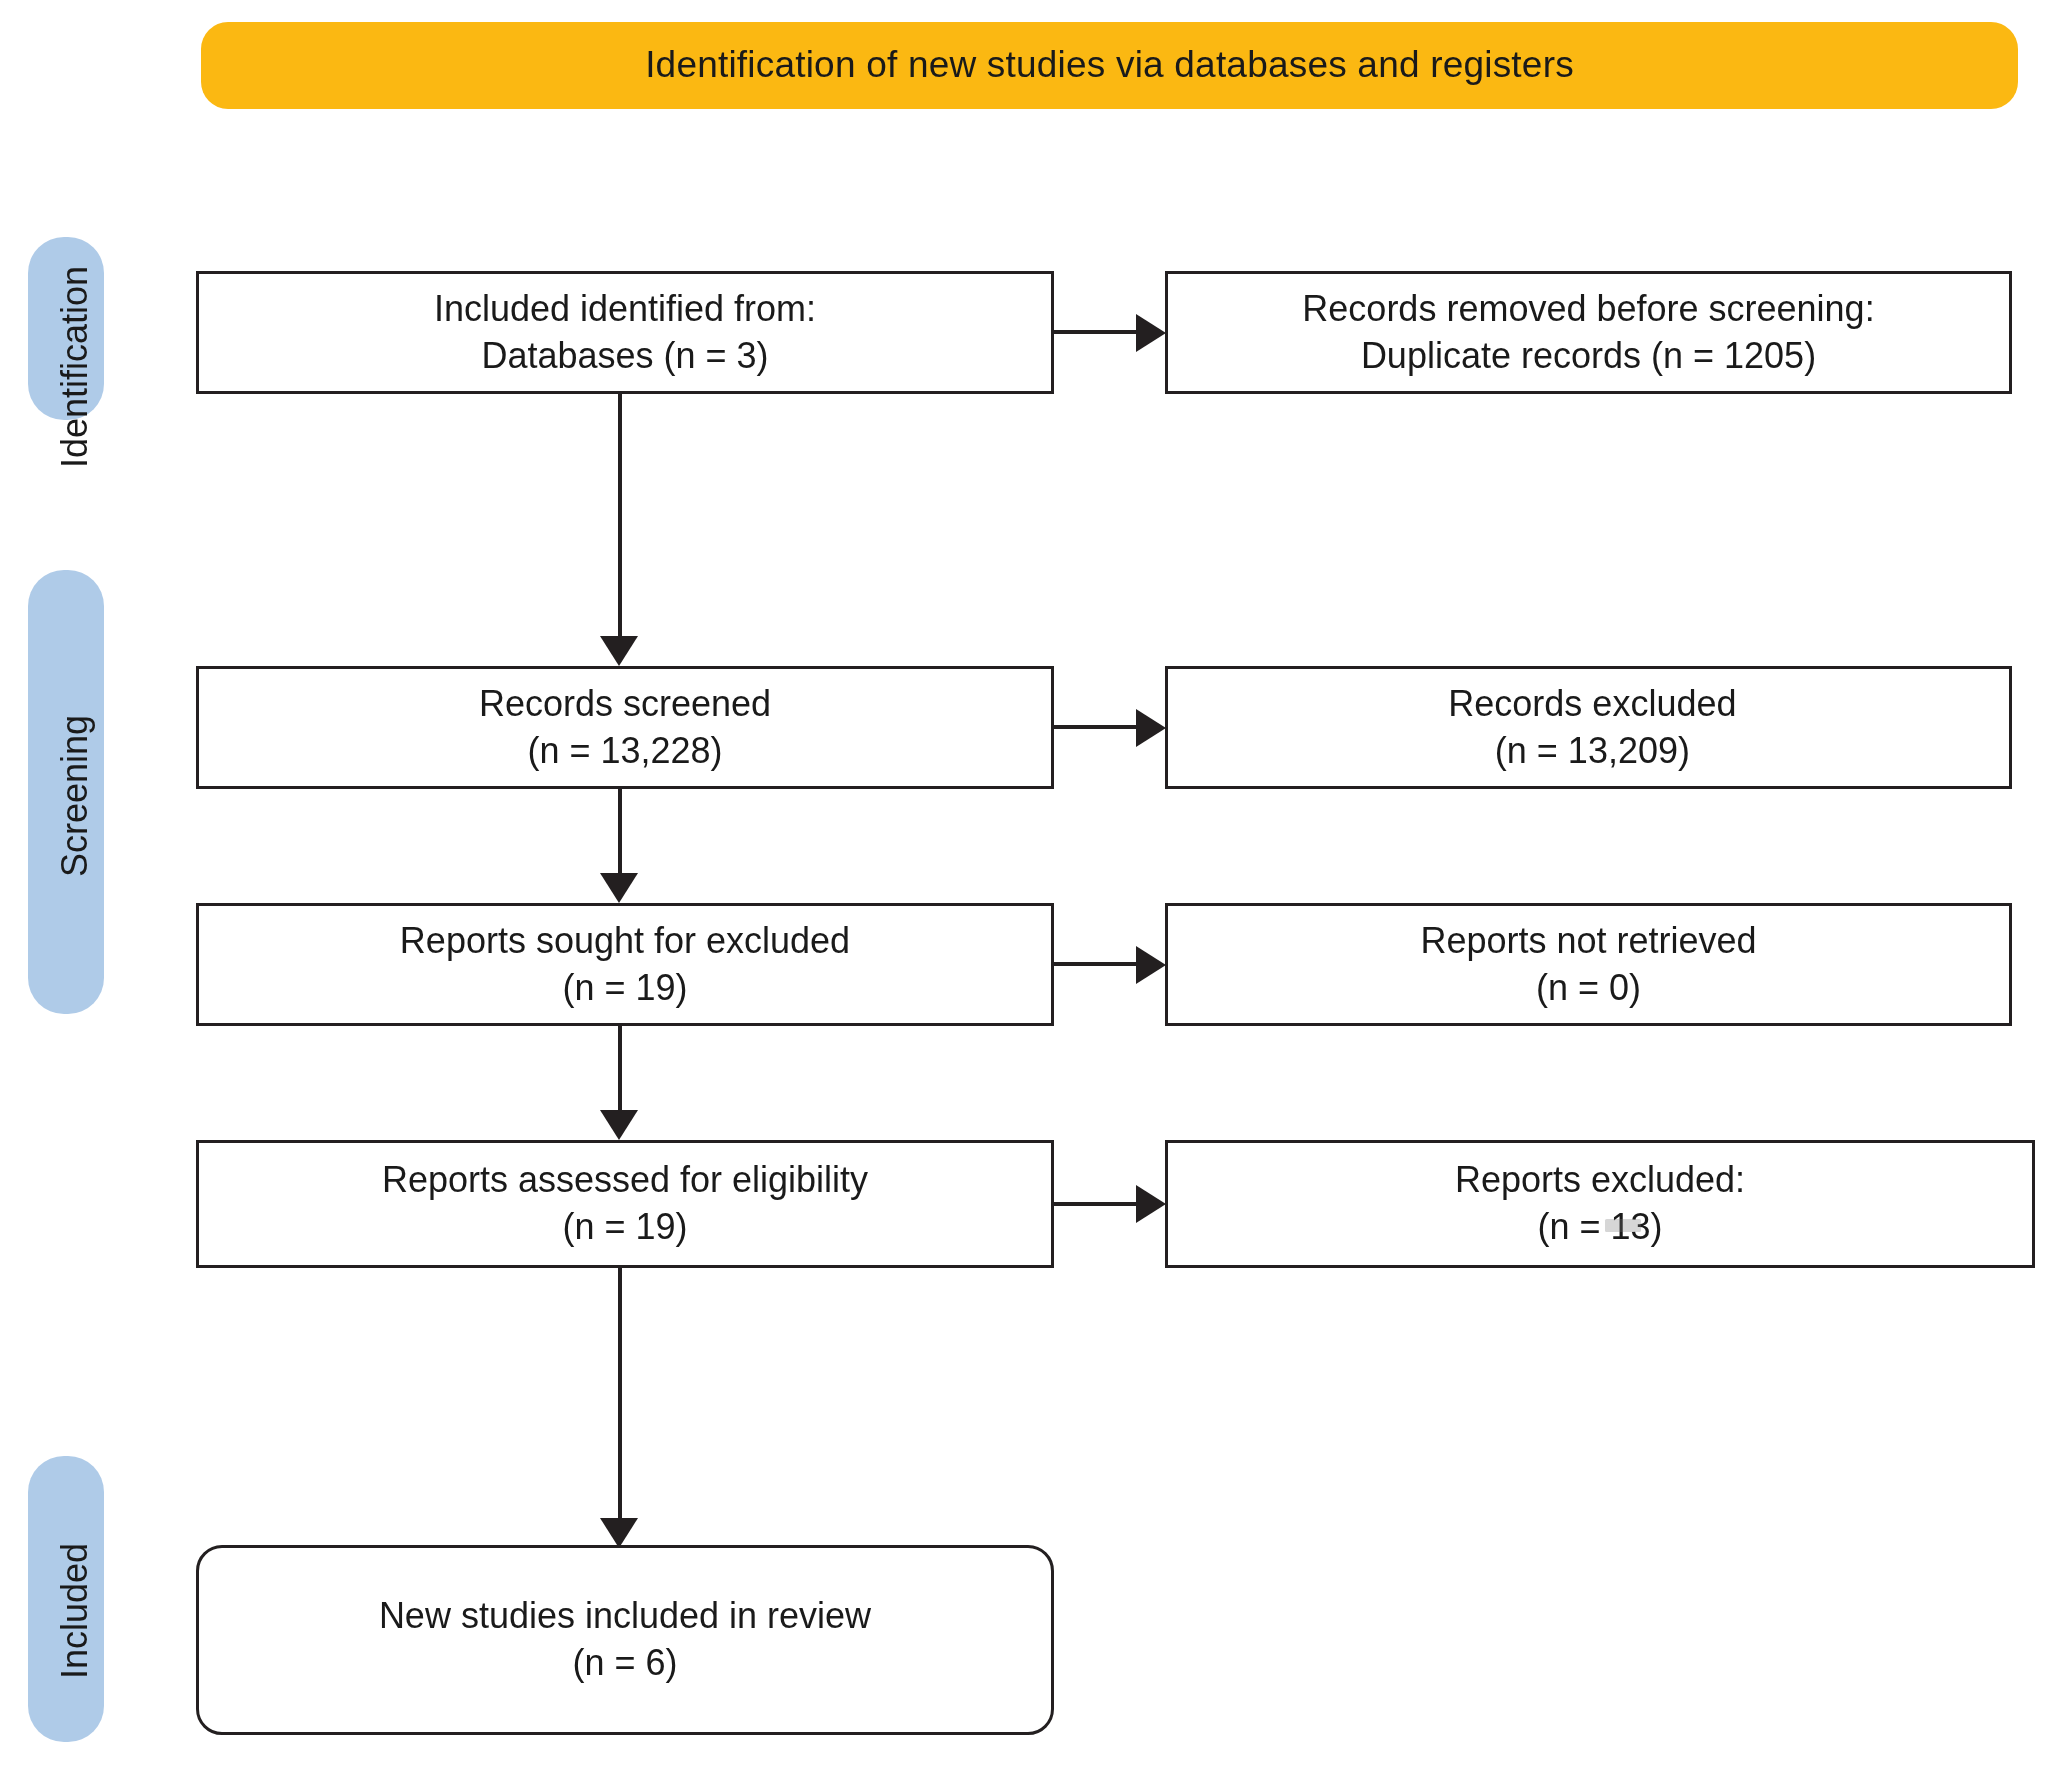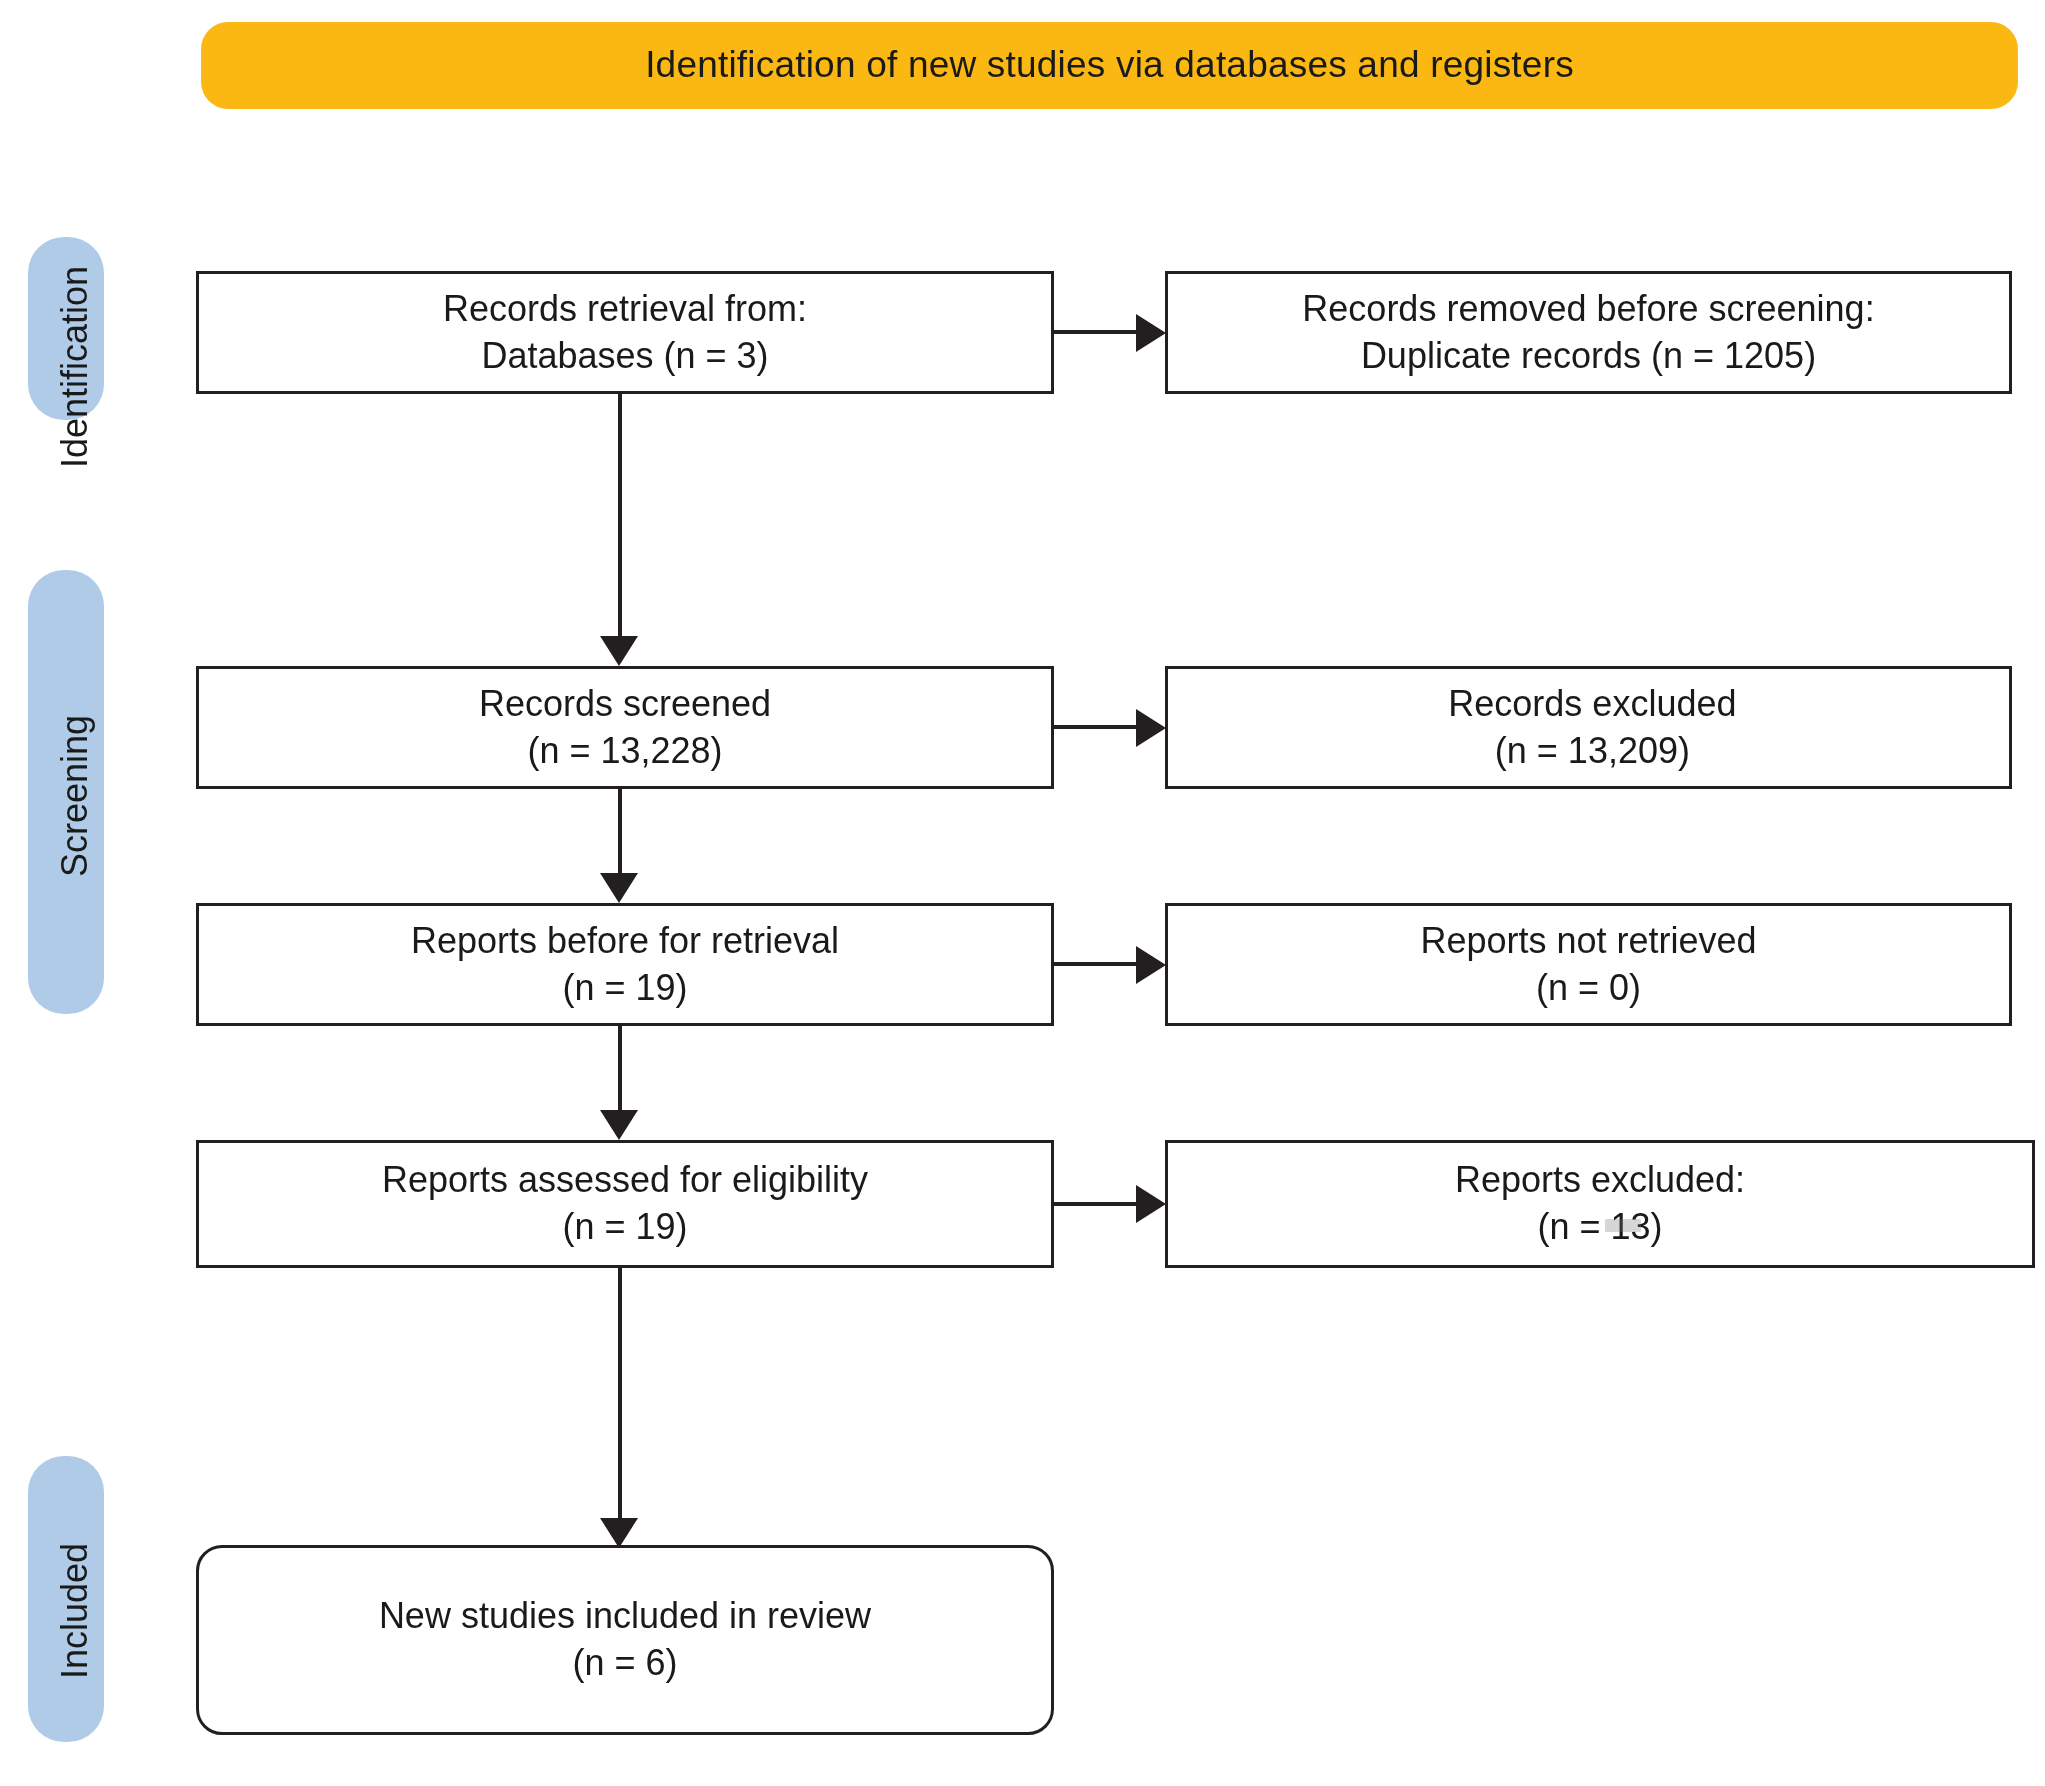--- a/index.html
+++ b/index.html
@@ -134,21 +134,21 @@
   <div class="stage-pill" style="left: 28.4px; top: 237px; height: 183px; background: rgb(175, 203, 232);"></div>
   <div class="stage-pill-label" style="left:57px; top:468px;">Identification</div>
 
   <div class="stage-pill" style="left: 28.4px; top: 570px; height: 444px; background: rgb(175, 203, 232);"></div>
   <div class="stage-pill-label" style="left:57px; top:877px;">Screening</div>
 
   <div class="stage-pill" style="left: 28.4px; top: 1456px; height: 286px; background: rgb(175, 203, 232);"></div>
   <div class="stage-pill-label" style="left:57px; top:1679px;">Included</div>
 
   <div class="flow-box" style="left:196px; top:271px; width:858px; height:123px;">
-    <div class="flow-box-line">Records retrieval from:</div>
+    <div class="flow-box-line">Included identified from:</div>
     <div class="flow-box-line">Databases (n = 3)</div>
   </div>
 
   <div class="flow-box" style="left:1165px; top:271px; width:847px; height:123px;">
     <div class="flow-box-line">Records removed before screening:</div>
     <div class="flow-box-line">Duplicate records (n = 1205)</div>
   </div>
 
   <div class="h-line" style="left:1054px; top:330px; width:84px;"></div>
   <div class="arrow-right" style="left:1136px; top:314px;"></div>
@@ -166,21 +166,21 @@
     <div class="flow-box-line">(n = 13,209)</div>
   </div>
 
   <div class="h-line" style="left:1054px; top:725px; width:84px;"></div>
   <div class="arrow-right" style="left:1136px; top:709px;"></div>
 
   <div class="v-line" style="left:618px; top:789px; height:87px;"></div>
   <div class="arrow-down" style="left:600px; top:873px;"></div>
 
   <div class="flow-box" style="left:196px; top:903px; width:858px; height:123px;">
-    <div class="flow-box-line">Reports before for retrieval</div>
+    <div class="flow-box-line">Reports sought for excluded</div>
     <div class="flow-box-line">(n = 19)</div>
   </div>
 
   <div class="flow-box" style="left:1165px; top:903px; width:847px; height:123px;">
     <div class="flow-box-line">Reports not retrieved</div>
     <div class="flow-box-line">(n = 0)</div>
   </div>
 
   <div class="h-line" style="left:1054px; top:962px; width:84px;"></div>
   <div class="arrow-right" style="left:1136px; top:946px;"></div>

